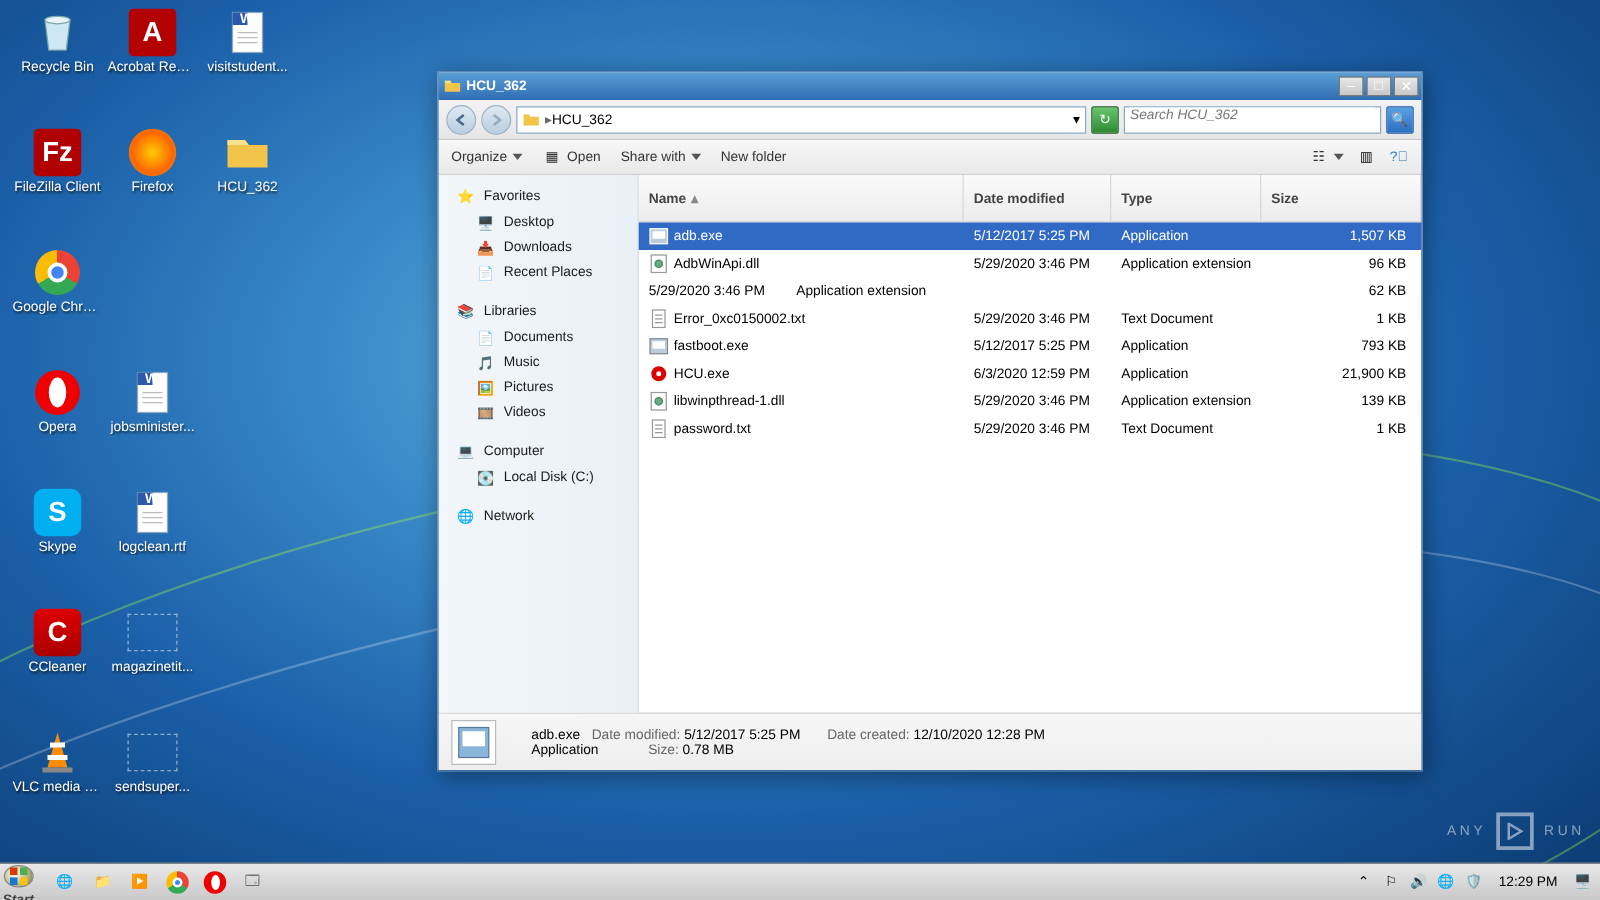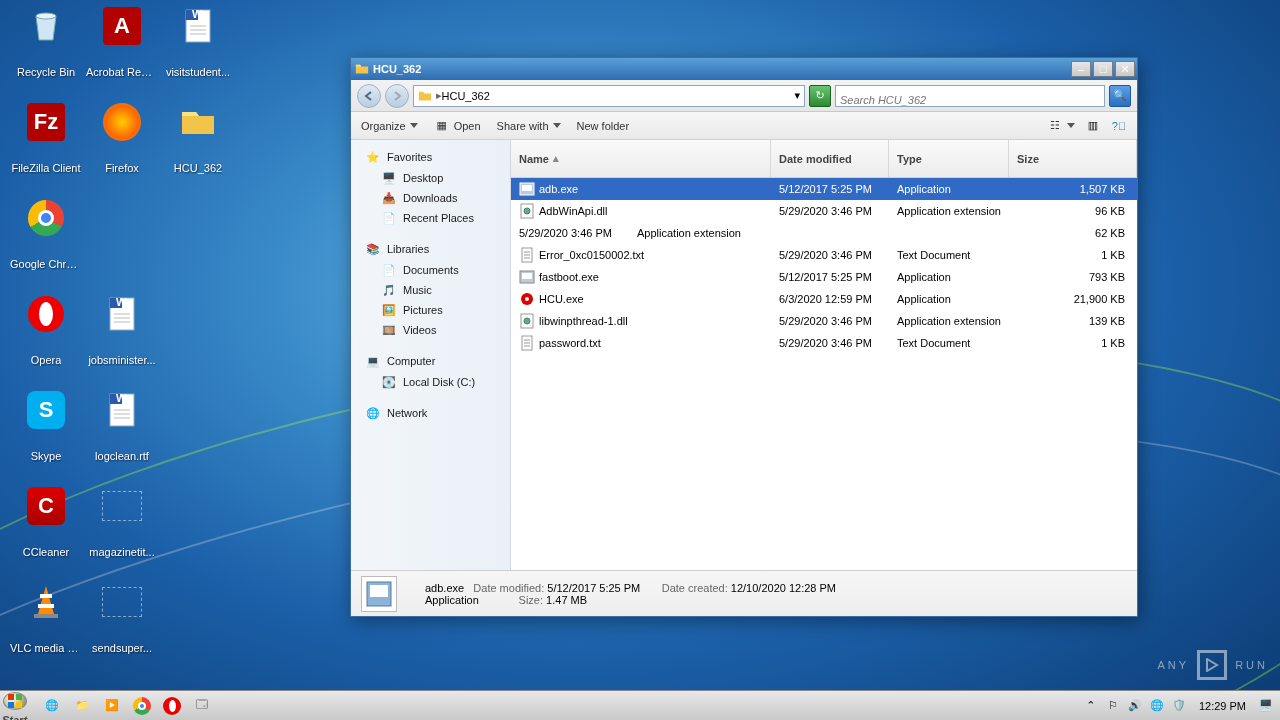--- a/index.html
+++ b/index.html
@@ -13,37 +13,37 @@
   content: ""; position: absolute; left: -200px; bottom: -150px; width: 1600px; height: 500px;
   border: 2px solid rgba(170,255,60,0.35); border-radius: 50%; transform: rotate(-8deg); pointer-events:none;
 }
 .desktop::after {
   content: ""; position: absolute; left: -300px; bottom: -250px; width: 1700px; height: 500px;
   border: 2px solid rgba(255,255,255,0.25); border-radius: 50%; transform: rotate(-10deg); pointer-events:none;
 }
 .dt-row { position:absolute; display:flex; gap:24px; }
 .dt-icon { width: 72px; display:flex; flex-direction:column; align-items:center; cursor:pointer; }
 .dt-icon .ico { width: 40px; height: 40px; display:flex; align-items:center; justify-content:center; }
-.dt-icon .lbl { color:#fff; text-shadow:1px 1px 2px rgba(0,0,0,.7); text-align:center; margin-top:20px; line-height:12px; white-space:nowrap; overflow:hidden; text-overflow:ellipsis; max-width:72px;}
+.dt-icon .lbl { color:#fff; text-shadow:1px 1px 2px rgba(0,0,0,.7); text-align:center; margin-top:2px; line-height:12px; white-space:nowrap; overflow:hidden; text-overflow:ellipsis; max-width:72px;}
 .ico-square { width:38px;height:38px;border-radius:4px; display:flex;align-items:center;justify-content:center;font-size:22px;font-weight:bold;color:#fff;}
 
 
 .win { position:absolute; left:350px; top:57px; width:788px; height:560px;
   border:1px solid #3a6ea5; background:#fff; box-shadow:2px 4px 18px rgba(0,0,0,.4); z-index:2;}
 .titlebar { height:22px; background:linear-gradient(to bottom,#5a9fd6,#2f6db3); display:flex; align-items:center; color:#fff; padding:0 2px 0 4px;}
 .titlebar .tfolder { width:14px;height:14px;margin-right:4px; }
 .titlebar .ttxt { font-weight:bold; flex:1;}
 .titlebar .tbtn { width:20px;height:16px;background:linear-gradient(#e8e8e8,#c8c8c8);border:1px solid #7a7a7a;margin-left:2px;display:flex;align-items:center;justify-content:center;cursor:pointer;}
 .navrow { height:32px; background:linear-gradient(#f3f3f3,#e6e6e6); border-bottom:1px solid #c8c8c8; display:flex; align-items:center; padding:0 6px; gap:4px;}
 .navbtn { width:24px; height:24px; border-radius:50%; background:linear-gradient(#dfe9f3,#b8cde0); border:1px solid #9cb2c7; display:flex;align-items:center;justify-content:center; cursor:pointer;}
 .addrbar { flex:1; height:22px; background:#fff; border:1px solid #8aa8c4; display:flex; align-items:center; padding:0 4px; }
 .addrbar .fico { width:14px;height:14px;margin-right:4px;}
 .addrbar .drop { margin-left:auto; }
 .refresh { width:22px;height:22px;background:linear-gradient(#69c46e,#2d8a33);border:1px solid #1d6122;border-radius:2px;display:flex;align-items:center;justify-content:center;color:#fff;cursor:pointer;}
-.searchbox { width:270px; height:22px; background:#fff; border:1px solid #8aa8c4; display:flex; align-items:flex-end; padding:0 4px;}
+.searchbox { width:206px; height:22px; background:#fff; border:1px solid #8aa8c4; display:flex; align-items:flex-start; padding:0 4px;}
 .searchbox input { border:none; outline:none; flex:1; font-style:italic; color:#6a6a6a; font-size:11px;}
 .searchbtn { width:22px;height:22px;background:linear-gradient(#5aa0e8,#2a6fc0);border:1px solid #1c5aa6;border-radius:2px;display:flex;align-items:center;justify-content:center;color:#fff;cursor:pointer;}
 
 .toolrow { height:28px; background:linear-gradient(#f7f7f7,#e9e9e9); border-bottom:1px solid #cfcfcf; display:flex; align-items:center; padding:0 10px; gap:16px;}
 .toolrow .titem { display:flex;align-items:center;cursor:pointer;color:#333; gap:4px;}
 .toolrow .tright { margin-left:auto; display:flex; gap:10px; align-items:center;}
 .smico { width:16px;height:16px;display:flex;align-items:center;justify-content:center;}
 
 .body { display:flex; height:calc(100% - 22px - 32px - 28px - 46px); }
 .navpane { width:160px; background:linear-gradient(to right,#f2f6fa,#eaf0f7); border-right:1px solid #d0d7de; padding:6px 0; overflow:hidden;}
@@ -479,21 +479,21 @@
             <rect x="2" y="2" width="24" height="24" fill="#8ab4d8" stroke="#5a7a98"></rect>
             <rect x="5" y="5" width="18" height="12" fill="#fff"></rect>
           </svg>
         </div>
       <div class="dtxt">
         <div><span>adb.exe</span>
           &nbsp;&nbsp;<span class="dlabel">Date modified:</span> <span>5/12/2017 5:25 PM</span>
           &nbsp;&nbsp;&nbsp;&nbsp;&nbsp;&nbsp;<span class="dlabel">Date created:</span> <span>12/10/2020 12:28 PM</span>
         </div>
         <div><span>Application</span>
-          &nbsp;&nbsp;&nbsp;&nbsp;&nbsp;&nbsp;&nbsp;&nbsp;&nbsp;&nbsp;&nbsp;&nbsp;<span class="dlabel">Size:</span> <span>1.47 MB</span>
+          &nbsp;&nbsp;&nbsp;&nbsp;&nbsp;&nbsp;&nbsp;&nbsp;&nbsp;&nbsp;&nbsp;&nbsp;<span class="dlabel">Size:</span> <span>0.78 MB</span>
         </div>
       </div>
     </div>
   </div>
 
   <div class="watermark">
     <span>ANY</span>
     <span class="play">
         <svg width="14" height="14">
           <path d="M2 1l10 6-10 6z" fill="none" stroke="rgba(255,255,255,.5)" stroke-width="2"></path>

